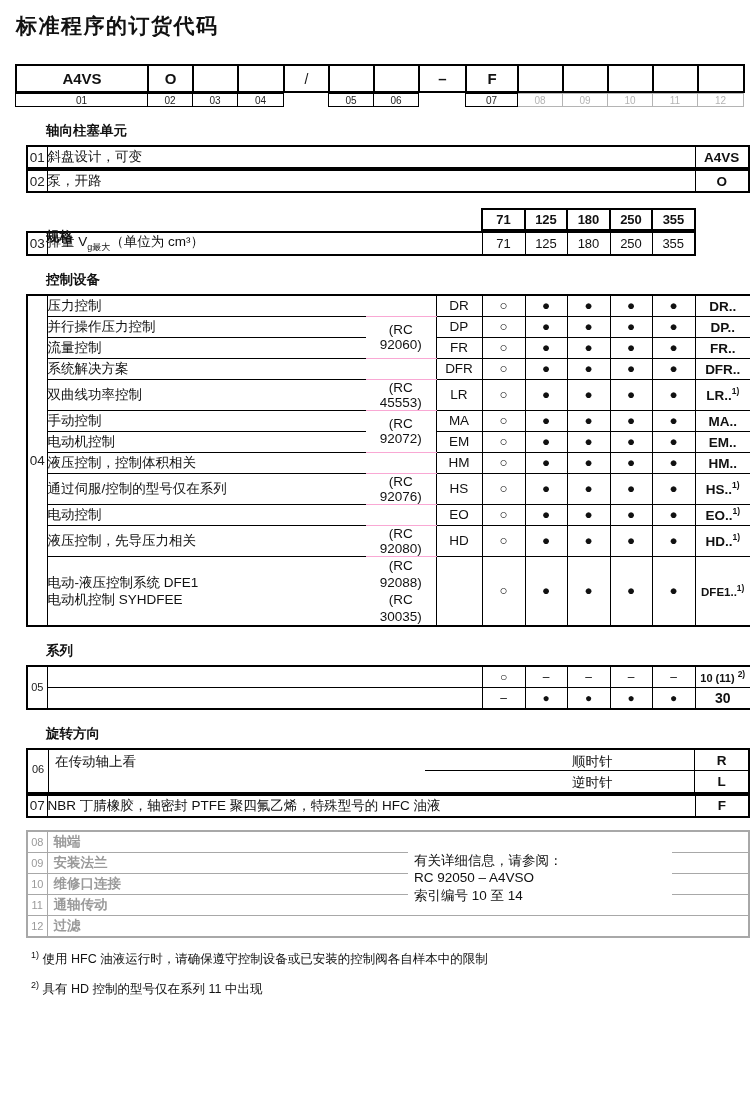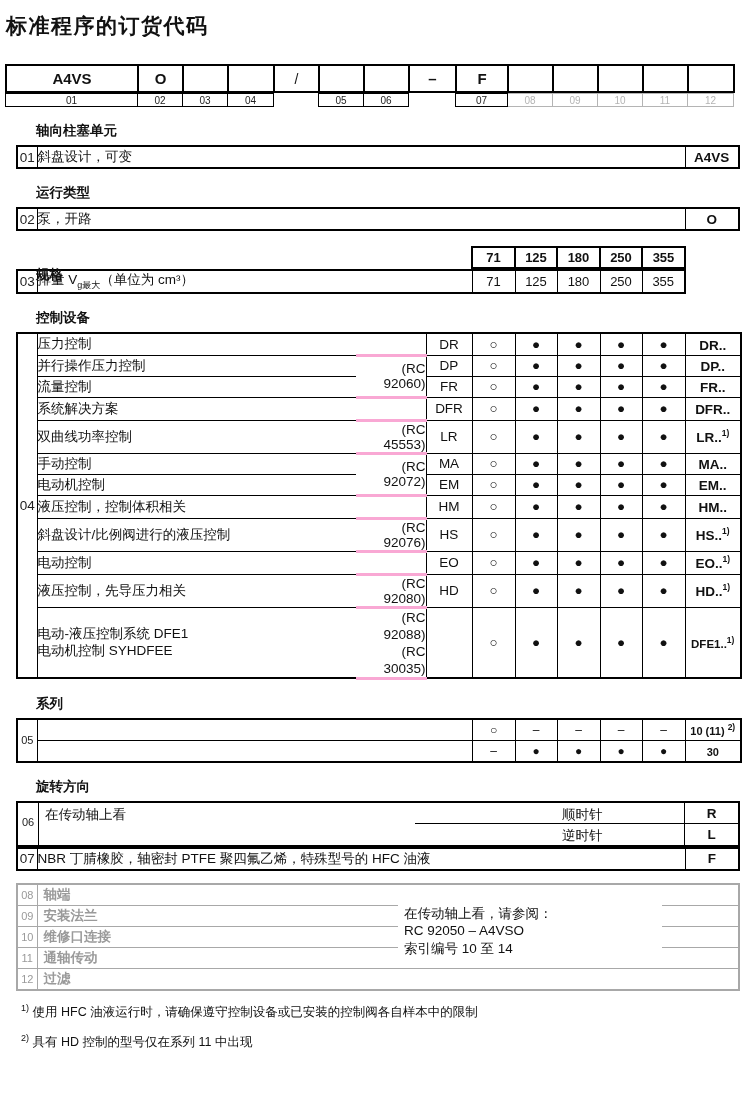--- a/index.html
+++ b/index.html
@@ -1,21 +1,21 @@
 <!DOCTYPE html>
 <html><head>
 <meta charset="utf-8">
 <style>
   html,body { margin:0; padding:0; background:#fff; }
   body {
     width:750px; height:1093px; overflow:hidden;
     font-family:"Liberation Sans","DejaVu Sans",sans-serif;
     color:#111;
   }
-  .page { padding:10px 0 0 5px; }
+  .page { padding:10px 0 0 15px; }
 
   .title { font-size:21px; font-weight:bold; letter-spacing:1.5px; margin:2px 0 0 1px; }
 
   
   table.codehead { border-collapse:collapse; margin-top:24px; table-layout:fixed; }
   table.codehead td { border:2px solid #000; height:25px; text-align:center; font-weight:bold; font-size:15px; padding:0; }
   table.codehead td.slash { font-weight:normal; font-size:14px; }
   table.codenums { border-collapse:collapse; table-layout:fixed; }
   table.codenums td { height:12px; text-align:center; font-size:10px; padding:0; color:#222; }
   table.codenums td.numbox { border:1px solid #000; }
@@ -39,21 +39,21 @@
   table.sizesbox td { border:2px solid #000; height:19px; text-align:center; font-weight:bold; font-size:13px; padding:0; }
   table.row03 { border-collapse:collapse; border:2px solid #000; table-layout:fixed; }
   table.row03 td { border:1px solid #000; height:20px; padding:0; font-size:13.5px; }
   table.row03 td.val { text-align:center; font-size:13px; }
 
   
   table.ctrl { border-collapse:collapse; border:2px solid #000; width:724px; table-layout:fixed; }
   table.ctrl td { padding:0; height:20px; font-size:13.5px; }
   td.tnum { border-right:1px solid #000; text-align:center; font-size:11px; color:#222; vertical-align:middle; }
   td.tlabel { border-bottom:1px solid #000; padding-left:6px; }
-  td.trc { border-bottom:3px solid #f9a8d4; text-align:right; font-size:13px; vertical-align:middle; }
+  td.trc { border-bottom:1px solid #f9a8d4; text-align:center; font-size:13px; vertical-align:middle; }
   td.tcode { border:1px solid #000; text-align:center; font-size:13px; }
   td.tval { border:1px solid #000; text-align:center; font-size:12px; }
   td.tfinal { border:1px solid #000; text-align:center; font-weight:bold; font-size:12.5px; }
   tr.tall td { height:40px; }
   .twoline { line-height:17px; }
   sup.csup { font-size:8.5px; }
 
   
   table.series { border-collapse:collapse; border:2px solid #000; width:724px; table-layout:fixed; }
   table.series td { padding:0; height:20px; }
@@ -175,21 +175,20 @@
         </colgroup>
       <tbody>
           <tr>
         <td class="cnum">01</td>
         <td class="cdesc">斜盘设计，可变</td>
         <td class="ccode">A4VS</td>
       </tr>
     </tbody>
       </table>
 
-    <div class="sec-heading">运行类型</div>
     <table class="simple">
       <colgroup>
           <col style="width:20px">
           <col>
           <col style="width:54px">
         </colgroup>
       <tbody>
           <tr>
         <td class="cnum">02</td>
         <td class="cdesc">泵，开路</td>
@@ -338,21 +337,21 @@
         <td class="trc"></td>
         <td class="tcode">HM</td>
         <td class="tval">○</td>
         <td class="tval">●</td>
         <td class="tval">●</td>
         <td class="tval">●</td>
         <td class="tval">●</td>
         <td class="tfinal"><span>HM..</span><sup class="csup"></sup></td>
       </tr>
       <tr>
-        <td class="tlabel">斜盘设计/比例阀进行的液压控制</td>
+        <td class="tlabel">通过伺服/控制的型号仅在系列</td>
         <td class="trc">(RC 92076)</td>
         <td class="tcode">HS</td>
         <td class="tval">○</td>
         <td class="tval">●</td>
         <td class="tval">●</td>
         <td class="tval">●</td>
         <td class="tval">●</td>
         <td class="tfinal"><span>HS..</span><sup class="csup">1)</sup></td>
       </tr>
       <tr>
@@ -420,21 +419,21 @@
         <td class="sval">–</td>
         <td class="sfinal"><span>10 (11)</span> <sup class="csup">2)</sup></td>
       </tr>
       <tr>
         <td class="sdesc2"></td>
         <td class="sval">–</td>
         <td class="sval">●</td>
         <td class="sval">●</td>
         <td class="sval">●</td>
         <td class="sval">●</td>
-        <td class="sfinal" style="font-size:11px"><span>30</span><sup class="csup"></sup></td>
+        <td class="sfinal" style="font-size:14px"><span>30</span><sup class="csup"></sup></td>
       </tr>
     </tbody>
       </table>
 
     <div class="sec-heading">旋转方向</div>
     <div class="dir-box">
       <div class="numlbl">06</div>
       <div class="vnum"></div>
       <div class="ddesc">在传动轴上看</div>
       <div class="hdiv"></div>
@@ -483,21 +482,21 @@
           <td class="gnum">11</td>
           <td class="glabel">通轴传动</td>
         </tr>
         <tr>
           <td class="gnum">12</td>
           <td class="glabel">过滤</td>
         </tr>
       </tbody>
         </table>
       <div class="gray-note">
-        <div>在传动轴上看，请参阅：</div>
+        <div>有关详细信息，请参阅：</div>
         <div>RC 92050 – A4VSO</div>
         <div>索引编号 10 至 14</div>
       </div>
     </div>
 
   </div>
 
   <div class="footnote"><sup>1)</sup> <span>使用 HFC 油液运行时，请确保遵守控制设备或已安装的控制阀各自样本中的限制</span></div>
   <div class="footnote"><sup>2)</sup> <span>具有 HD 控制的型号仅在系列 11 中出现</span></div>
 

